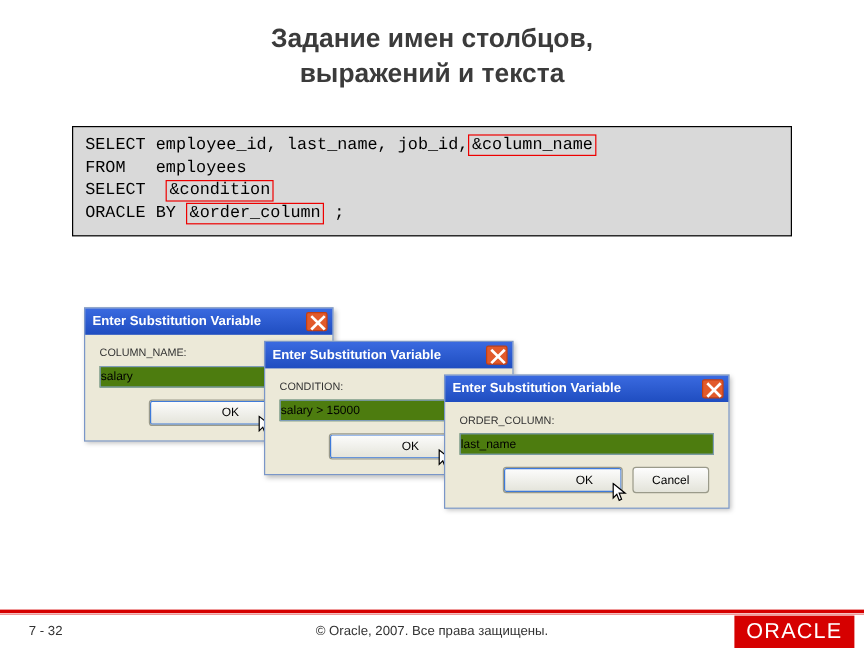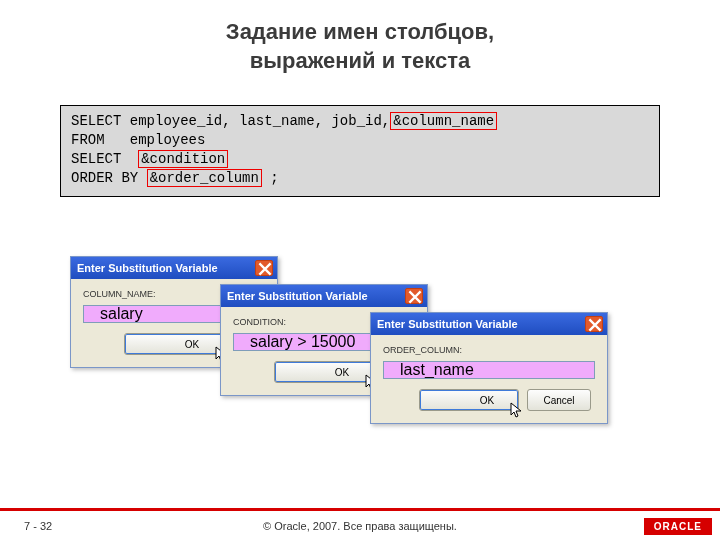--- a/index.html
+++ b/index.html
@@ -81,24 +81,24 @@
   }
   .field-label {
     font-size: 9px;
     color: #333;
     margin-bottom: 6px;
   }
   .field-input {
     width: 100%;
     height: 18px;
     border: 1px solid #7f9db9;
-    background: #f0abfc;
+    background: #4d7c0f;
     font-family: Arial, sans-serif;
-    font-size: 16px;
-    padding: 1px 16px;
+    font-size: 10px;
+    padding: 1px 0;
     box-sizing: border-box;
   }
   .btnrow {
     margin-top: 10px;
     display: flex;
     justify-content: center;
     gap: 8px;
   }
   .dlg3 .btnrow { justify-content: flex-end; padding-right: 4px; }
   .winbtn {
@@ -144,41 +144,41 @@
   }
   .footcenter {
     position: absolute;
     left: 0; right: 0;
     text-align: center;
     pointer-events: none;
   }
   .oracle-logo {
     background: #d60000;
     color: #fff;
-    font-weight: bold;
-    font-size: 10px;
+    font-weight: normal;
+    font-size: 18px;
     letter-spacing: 1px;
     padding: 3px 10px;
     display: flex;
     align-items: center;
   }
 </style>
 </head>
 <body>
 
 <div class="title">
   <div>Задание имен столбцов,</div>
   <div>выражений и текста</div>
 </div>
 
 <div class="sql-box">
   <div class="sql-line"><span>SELECT employee_id, last_name, job_id,</span><span class="redbox">&amp;column_name</span></div>
   <div class="sql-line">FROM   employees</div>
   <div class="sql-line"><span>SELECT  </span><span class="redbox">&amp;condition</span></div>
-  <div class="sql-line"><span>ORDER BY </span><span class="redbox">&amp;order_column</span><span> ;</span></div>
+  <div class="sql-line"><span>ORACLE BY </span><span class="redbox">&amp;order_column</span><span> ;</span></div>
 </div>
 
 <div class="dialogs">
 
   <div class="dlg dlg1">
     <div class="tbar">
       <span class="tbar-title">Enter Substitution Variable</span>
       <span class="closebtn">
         <svg viewBox="0 0 10 10">
             <path d="M1 1 L9 9 M9 1 L1 9" stroke="#fff" stroke-width="1.6"></path>

